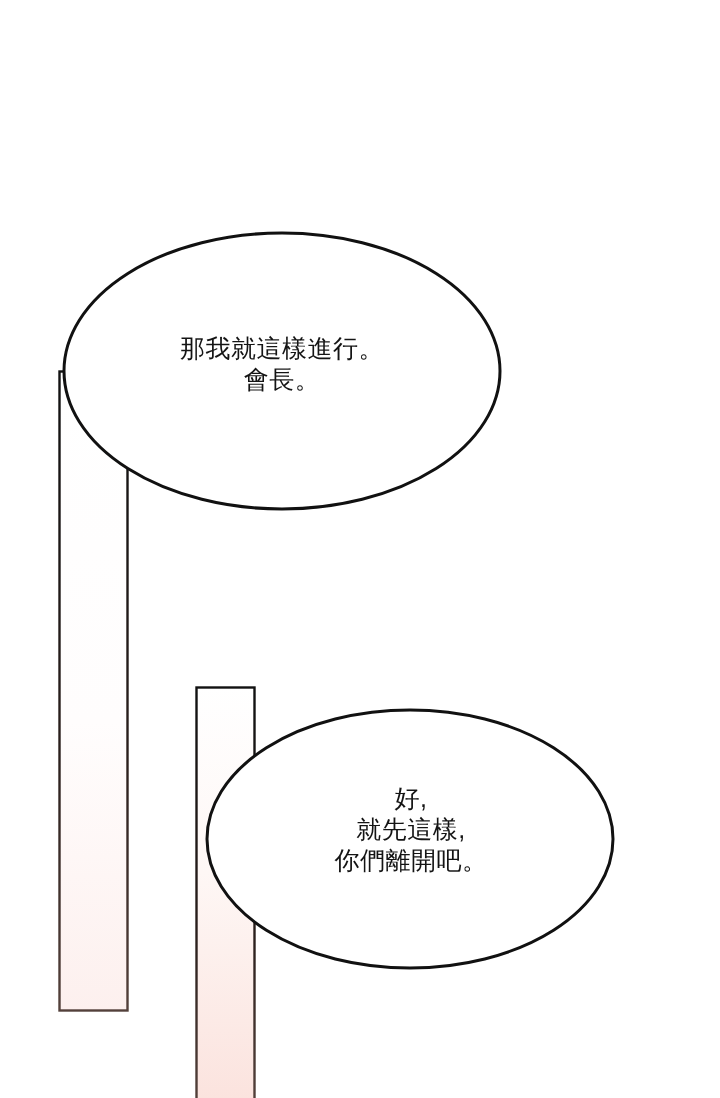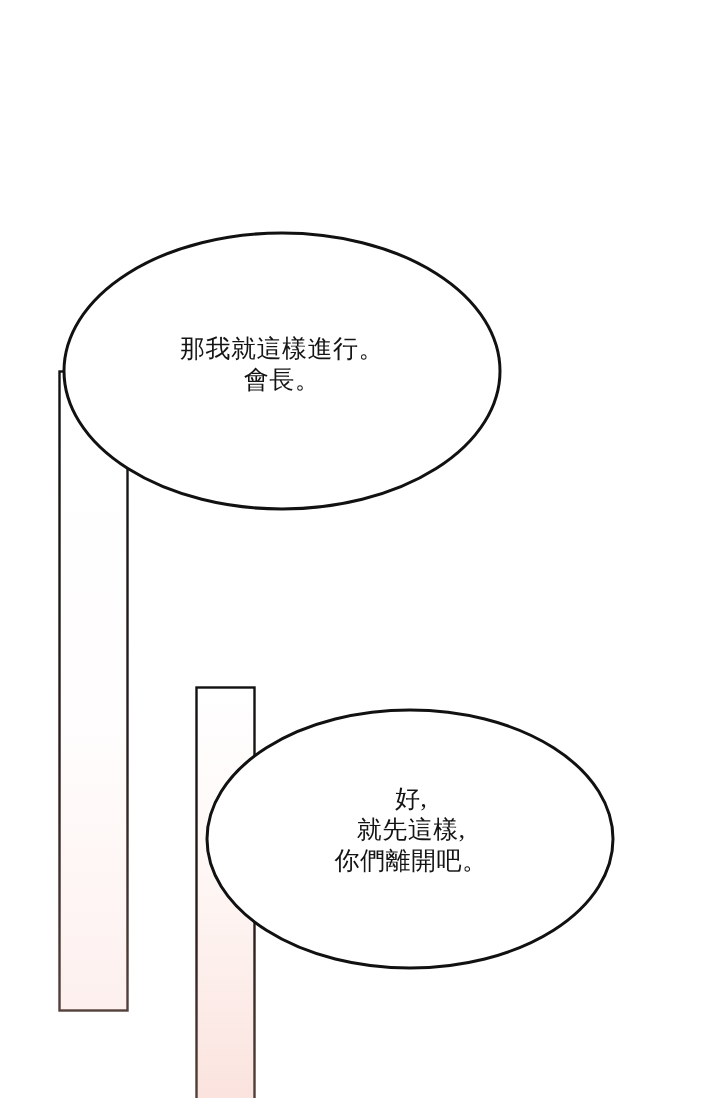--- a/index.html
+++ b/index.html
@@ -21,21 +21,21 @@
     position: absolute;
     left: 0;
     top: 0;
     width: 720px;
     height: 1098px;
   }
   .bubble-text {
     position: absolute;
     text-align: center;
     color: #141414;
-    font-family: Liberation Serif, serif;
+    font-family: Liberation Sans, sans-serif;
     font-size: 25px;
     line-height: 31px;
     letter-spacing: 0.5px;
     white-space: pre-line;
     font-weight: 400;
   }
   #bubble1-text {
     left: 96px;
     top: 333px;
     width: 372px;

